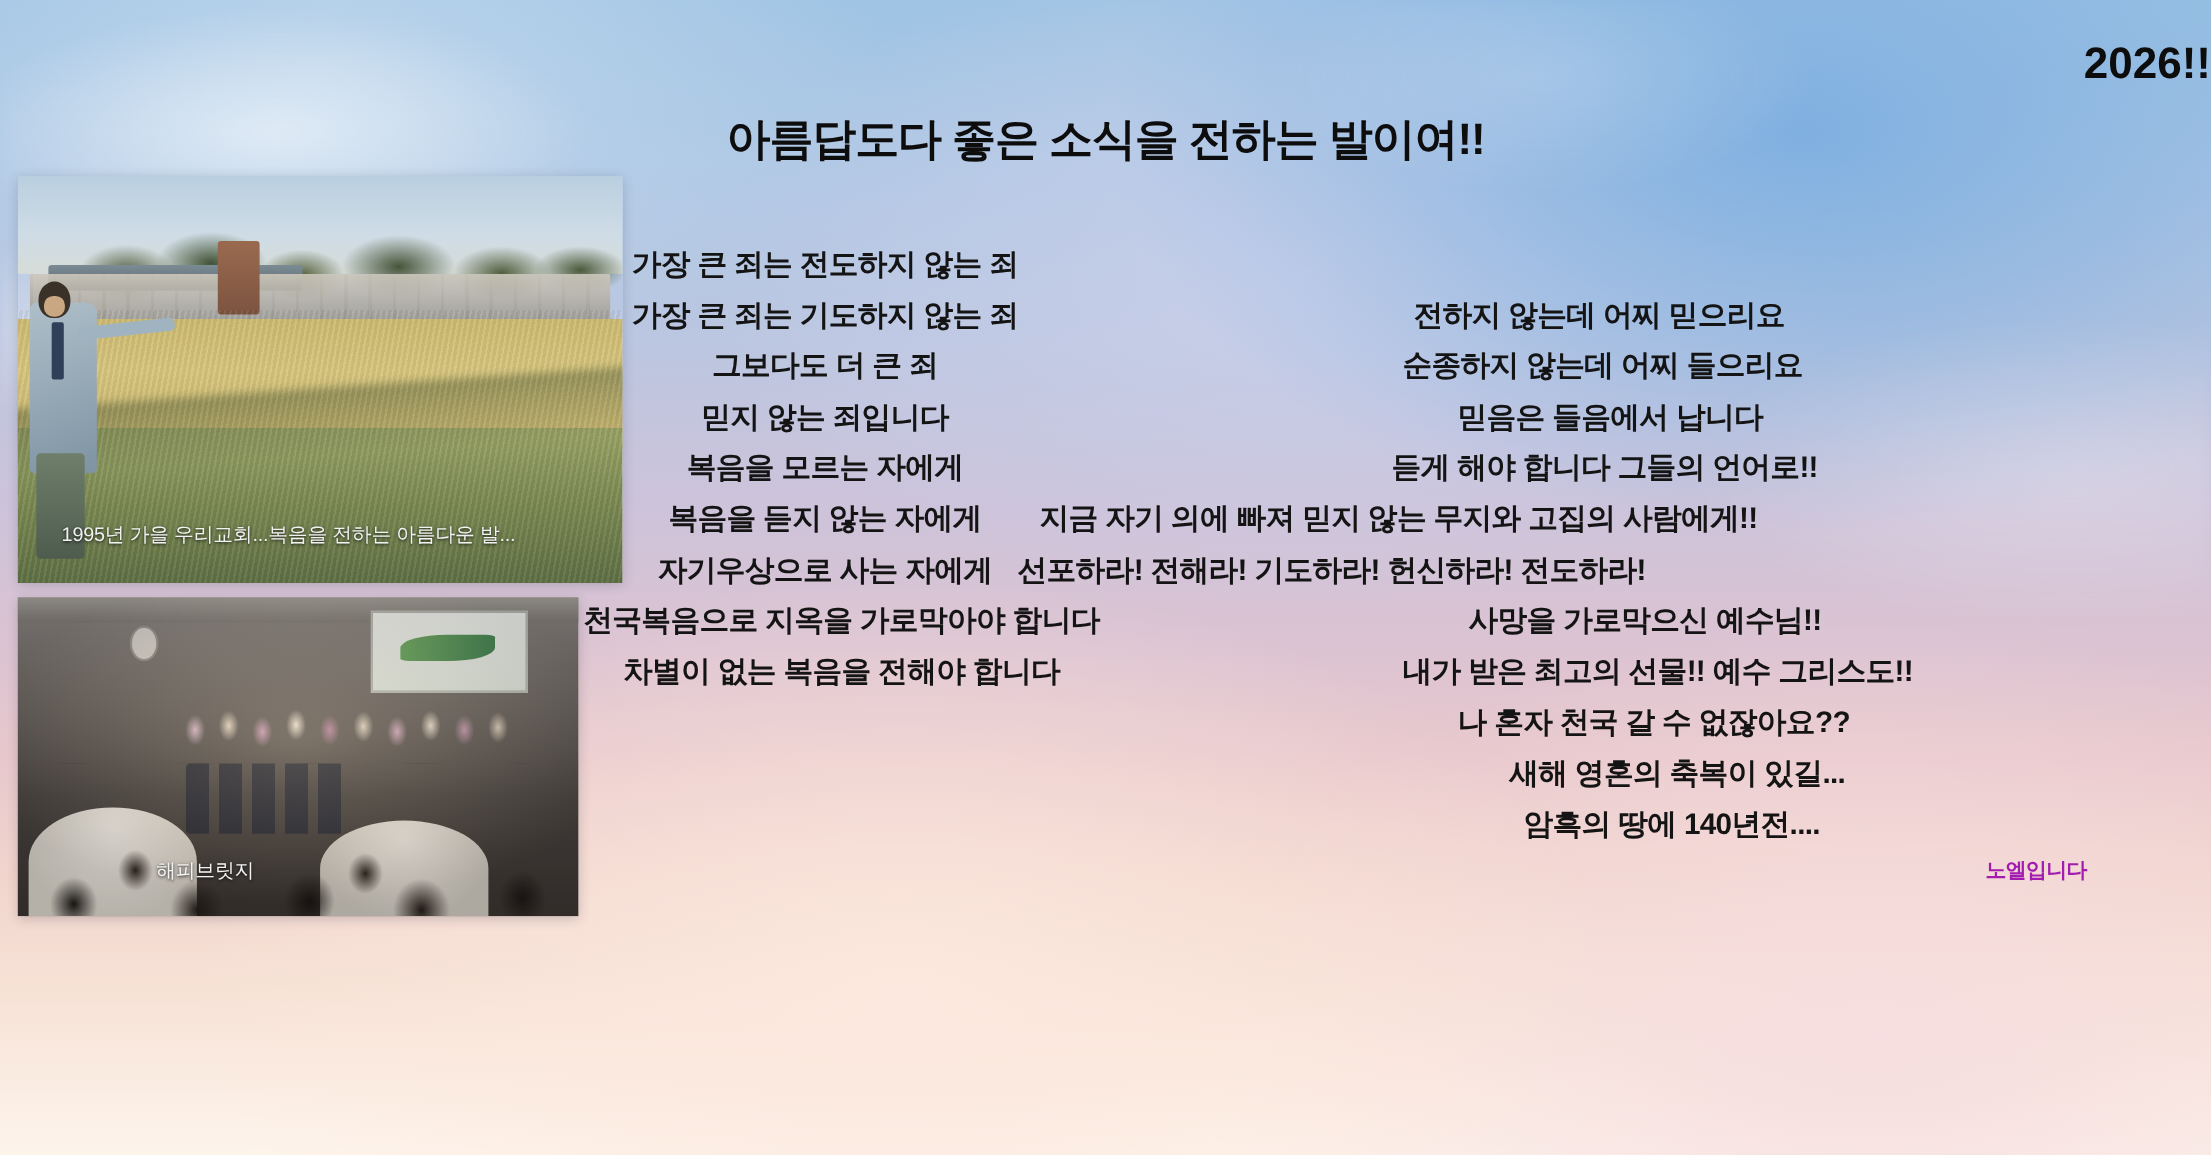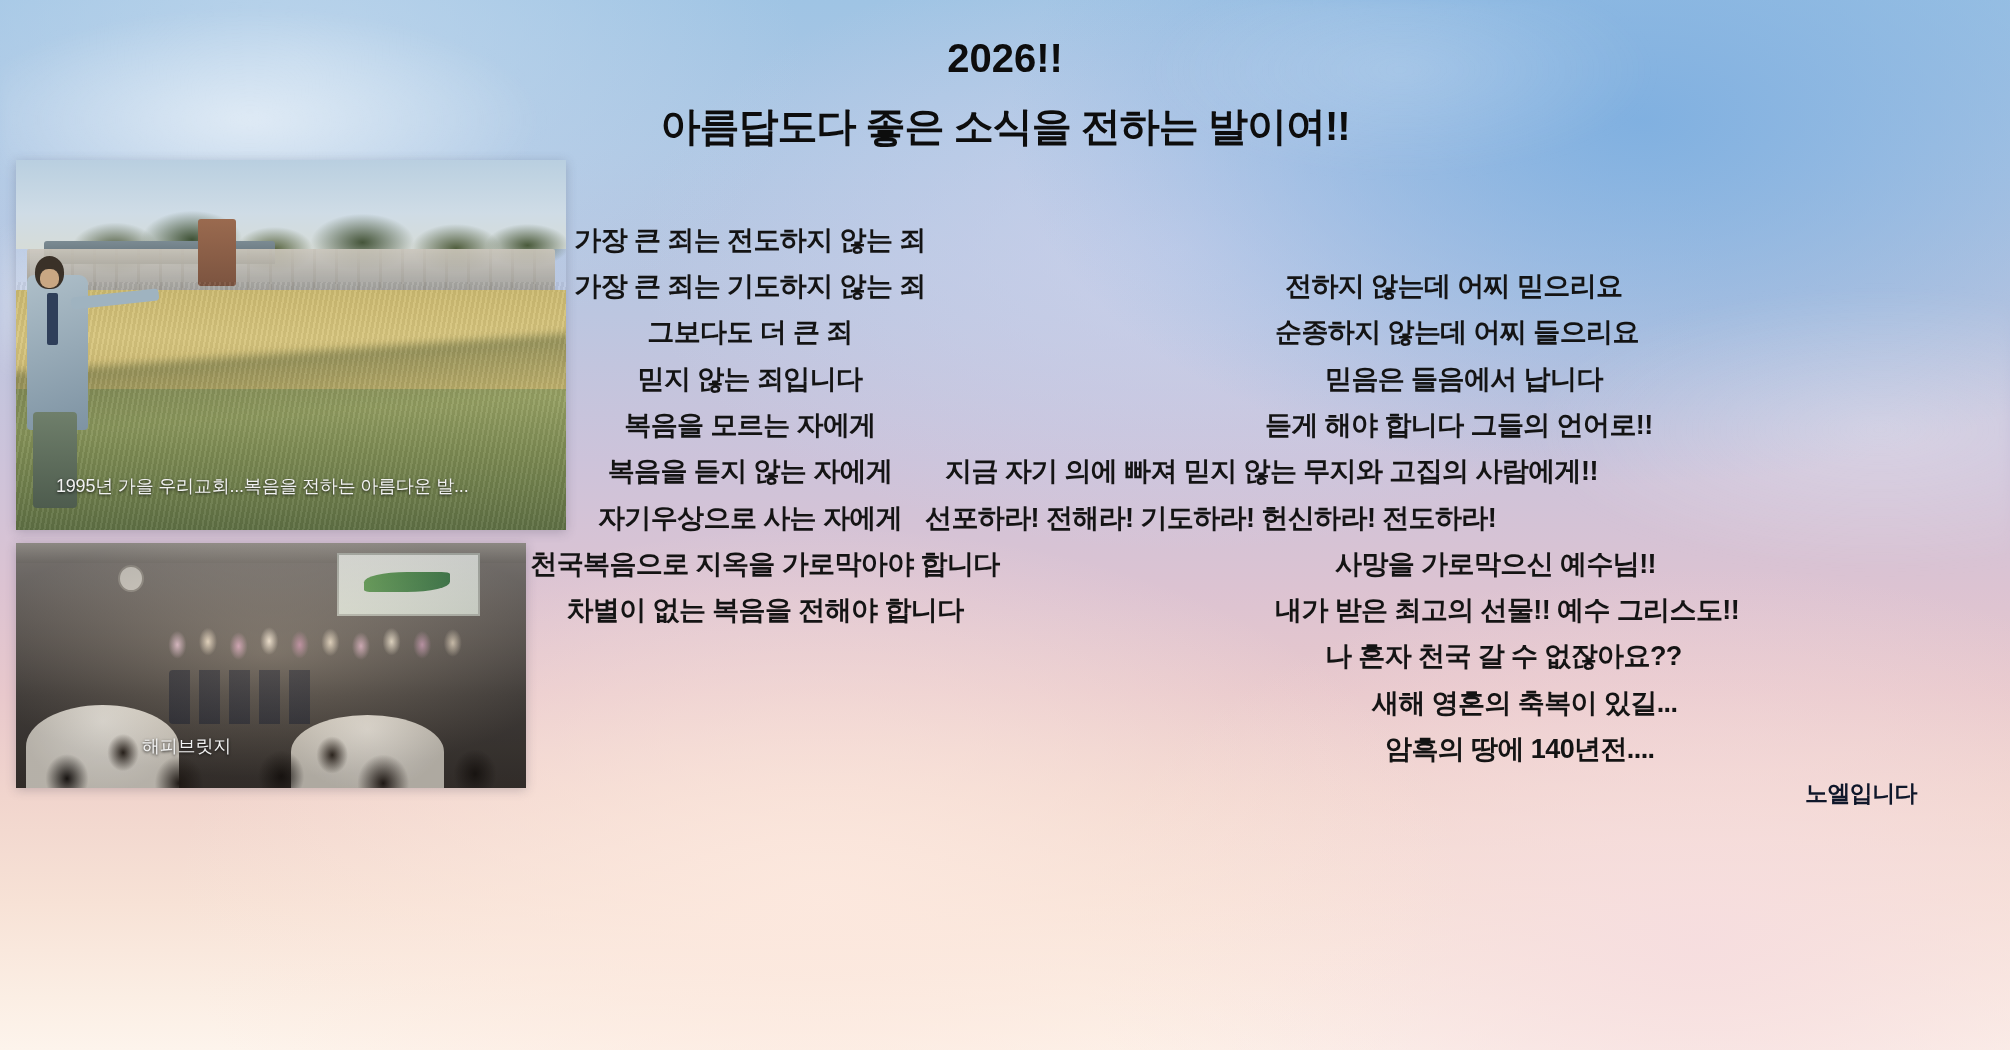--- a/index.html
+++ b/index.html
@@ -42,21 +42,21 @@
     filter:blur(6px);
   }
 
   
   .photo {
     position:absolute;
     overflow:hidden;
     box-shadow:0 2px 10px rgba(60,60,80,0.25);
   }
   #photo-field { left:16px; top:160px; width:550px; height:370px; }
-  #photo-gathering { left:16px; top:543px; width:510px; height:245px; }
+  #photo-gathering { left:16px; top:543px; width:510px; height:290px; }
 
   .ph-layer { position:absolute; inset:0; }
 
   
   .f-sky      { position:absolute; left:0; top:0; width:100%; height:24%;
                 background:linear-gradient(180deg,#b9cfe0 0%,#cfdce6 60%,#d6dcd8 100%); }
   .f-trees    { position:absolute; left:0; top:12%; width:100%; height:20%;
                 background:
                   radial-gradient(ellipse 60px 36px at 18% 60%, #4e5b3e, rgba(78,91,62,0) 72%),
                   radial-gradient(ellipse 70px 40px at 32% 48%, #3f5236, rgba(63,82,54,0) 72%),
@@ -154,33 +154,33 @@
     white-space:nowrap;
     letter-spacing:-0.2px;
   }
   #cap-field      { left:40px; bottom:32px; }
   #cap-gathering  { left:126px; bottom:30px; }
 
   
   #content { position:absolute; inset:0; }
 
   #title {
-    left:0; right:0; top:36px; text-align:center;
+    left:0; right:0; top:36px; text-align:right;
     font-size:40px; font-weight:800; letter-spacing:0px;
     position:absolute; color:#0d0d0d;
   }
   #subtitle {
     left:0; right:0; top:99px; text-align:center;
     font-size:40px; font-weight:800; letter-spacing:-1px;
     position:absolute; color:#0d0d0d;
   }
 
   .body-line { position:absolute; font-size:27px; font-weight:700; color:#141414;
                white-space:pre; letter-spacing:-0.6px; }
-  .sign { position:absolute; font-size:23px; font-weight:800; color:#0f172a;
+  .sign { position:absolute; font-size:19px; font-weight:800; color:#a21caf;
           white-space:pre; letter-spacing:-0.6px; }
 </style>
 </head>
 <body>
 
 <div id="bg"></div>
 <div id="bg-clouds"></div>
 
 <div class="photo" id="photo-field">
   <div class="ph-layer">

